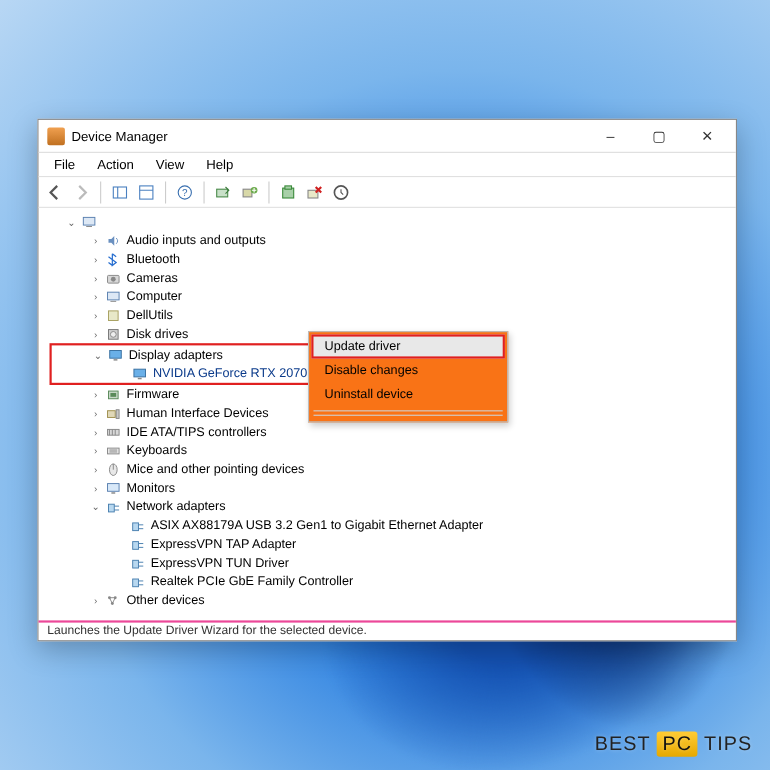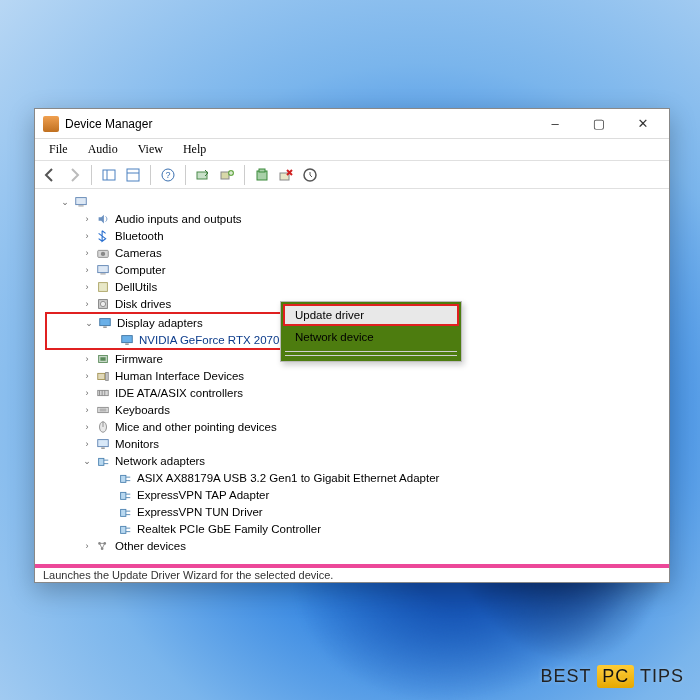--- a/index.html
+++ b/index.html
@@ -47,21 +47,20 @@
   .titlebar .winbtn {
     width: 44px; height: 28px;
     display:flex; align-items:center; justify-content:center;
     font-size: 13px; color:#333;
   }
   .menubar {
     height: 22px;
     display: flex; align-items: center;
     padding: 0 4px;
     border-bottom: 1px solid #e0e0e0;
-    font-family: Liberation Serif, serif;
   }
   .menubar .menu { padding: 3px 10px; }
   .toolbar {
     height: 28px;
     display: flex; align-items: center;
     padding: 0 4px; gap: 2px;
     border-bottom: 1px solid #e0e0e0;
   }
   .tbtn {
     width: 22px; height: 22px;
@@ -93,35 +92,35 @@
   .label { font-size: 11.5px; }
   .label.sel { color:#0a3a8a; }
   .indent-1 { padding-left: 14px; }
   .indent-2 { padding-left: 36px; }
   .indent-3 { padding-left: 58px; }
   .redbox { border: 2px solid #e02020; padding: 0 4px 0 0; }
   .context-menu {
     position: absolute;
     left: 245px; top: 112px;
     width: 182px;
-    background: #4d7c0f;
+    background: #f97316;
     border: 1px solid #bcbcbc;
     box-shadow: 2px 3px 6px rgba(0,0,0,.2);
     padding: 2px;
     font-size: 11.5px;
     z-index: 10;
   }
   .context-menu .cm-item { padding: 5px 12px; }
   .context-menu .cm-item.hov { background:#e8e8e8; }
   .context-menu .cm-sep { height:1px; background:#d0d0d0; margin:3px 2px; }
   .context-menu .cm-item.bold { font-weight: bold; }
   .cm-red { border: 2px solid #e02020; padding: 3px 10px !important; }
   .statusbar {
     height: 18px;
-    border-top:4px solid #ec4899;
+    border-top:2px solid #ec4899;
     padding: 1px 8px 0 8px;
     font-size: 11px;
     color:#333;
   }
   .watermark {
     position:absolute; right:16px; bottom:12px;
     font-family: Arial, sans-serif; font-weight: normal;
     font-size: 18px; letter-spacing: 1px;
     color:#222;
     text-shadow: 0 0 4px rgba(255,255,255,.3);
@@ -145,21 +144,21 @@
     <span class="title">Device Manager</span>
     <div class="winctl">
       <div class="winbtn">–</div>
       <div class="winbtn">▢</div>
       <div class="winbtn">✕</div>
     </div>
   </div>
 
   <div class="menubar">
     <span class="menu">File</span>
-    <span class="menu">Audio</span>
+    <span class="menu">Action</span>
     <span class="menu">View</span>
     <span class="menu">Help</span>
   </div>
 
   <div class="toolbar">
     <span class="tbtn">
         <svg viewBox="0 0 16 16">
           <path d="M10 2 4 8l6 6" fill="none" stroke="#555" stroke-width="2"></path>
         </svg>
       </span>
@@ -325,21 +324,21 @@
         </div><div class="row indent-2">
           <span class="expander">›</span>
           <span class="icon">
             <svg viewBox="0 0 16 16">
               <rect x="2" y="5" width="12" height="6" fill="#d8d8d8" stroke="#888"></rect>
               <line x1="4" y1="5" x2="4" y2="11" stroke="#888"></line>
               <line x1="7" y1="5" x2="7" y2="11" stroke="#888"></line>
               <line x1="10" y1="5" x2="10" y2="11" stroke="#888"></line>
             </svg>
           </span>
-          <span class="label">IDE ATA/ASIX controllers</span>
+          <span class="label">IDE ATA/TIPS controllers</span>
         </div><div class="row indent-2">
           <span class="expander">›</span>
           <span class="icon">
             <svg viewBox="0 0 16 16">
               <rect x="2" y="5" width="12" height="6" fill="#e8e8e8" stroke="#888"></rect>
               <line x1="4" y1="7" x2="12" y2="7" stroke="#888"></line>
               <line x1="4" y1="9" x2="12" y2="9" stroke="#888"></line>
             </svg>
           </span>
           <span class="label">Keyboards</span>
@@ -414,21 +413,22 @@
               <circle cx="10" cy="5" r="1.5" fill="#888"></circle>
               <circle cx="7" cy="11" r="1.5" fill="#888"></circle>
               <path d="M4 5L10 5L7 11z" fill="none" stroke="#888"></path>
             </svg>
           </span>
           <span class="label">Other devices</span>
         </div></div>
 
     <div class="context-menu">
       <div class="cm-item hov cm-red">Update driver</div>
-      <div class="cm-item">Network device</div>
+      <div class="cm-item">Disable changes</div>
+      <div class="cm-item">Uninstall device</div>
       <div class="cm-sep"></div>
       <div class="cm-sep"></div>
     </div>
   </div>
 
   <div class="statusbar">Launches the Update Driver Wizard for the selected device.</div>
 </div>
 
 <div class="watermark">
   <span>BEST</span>

